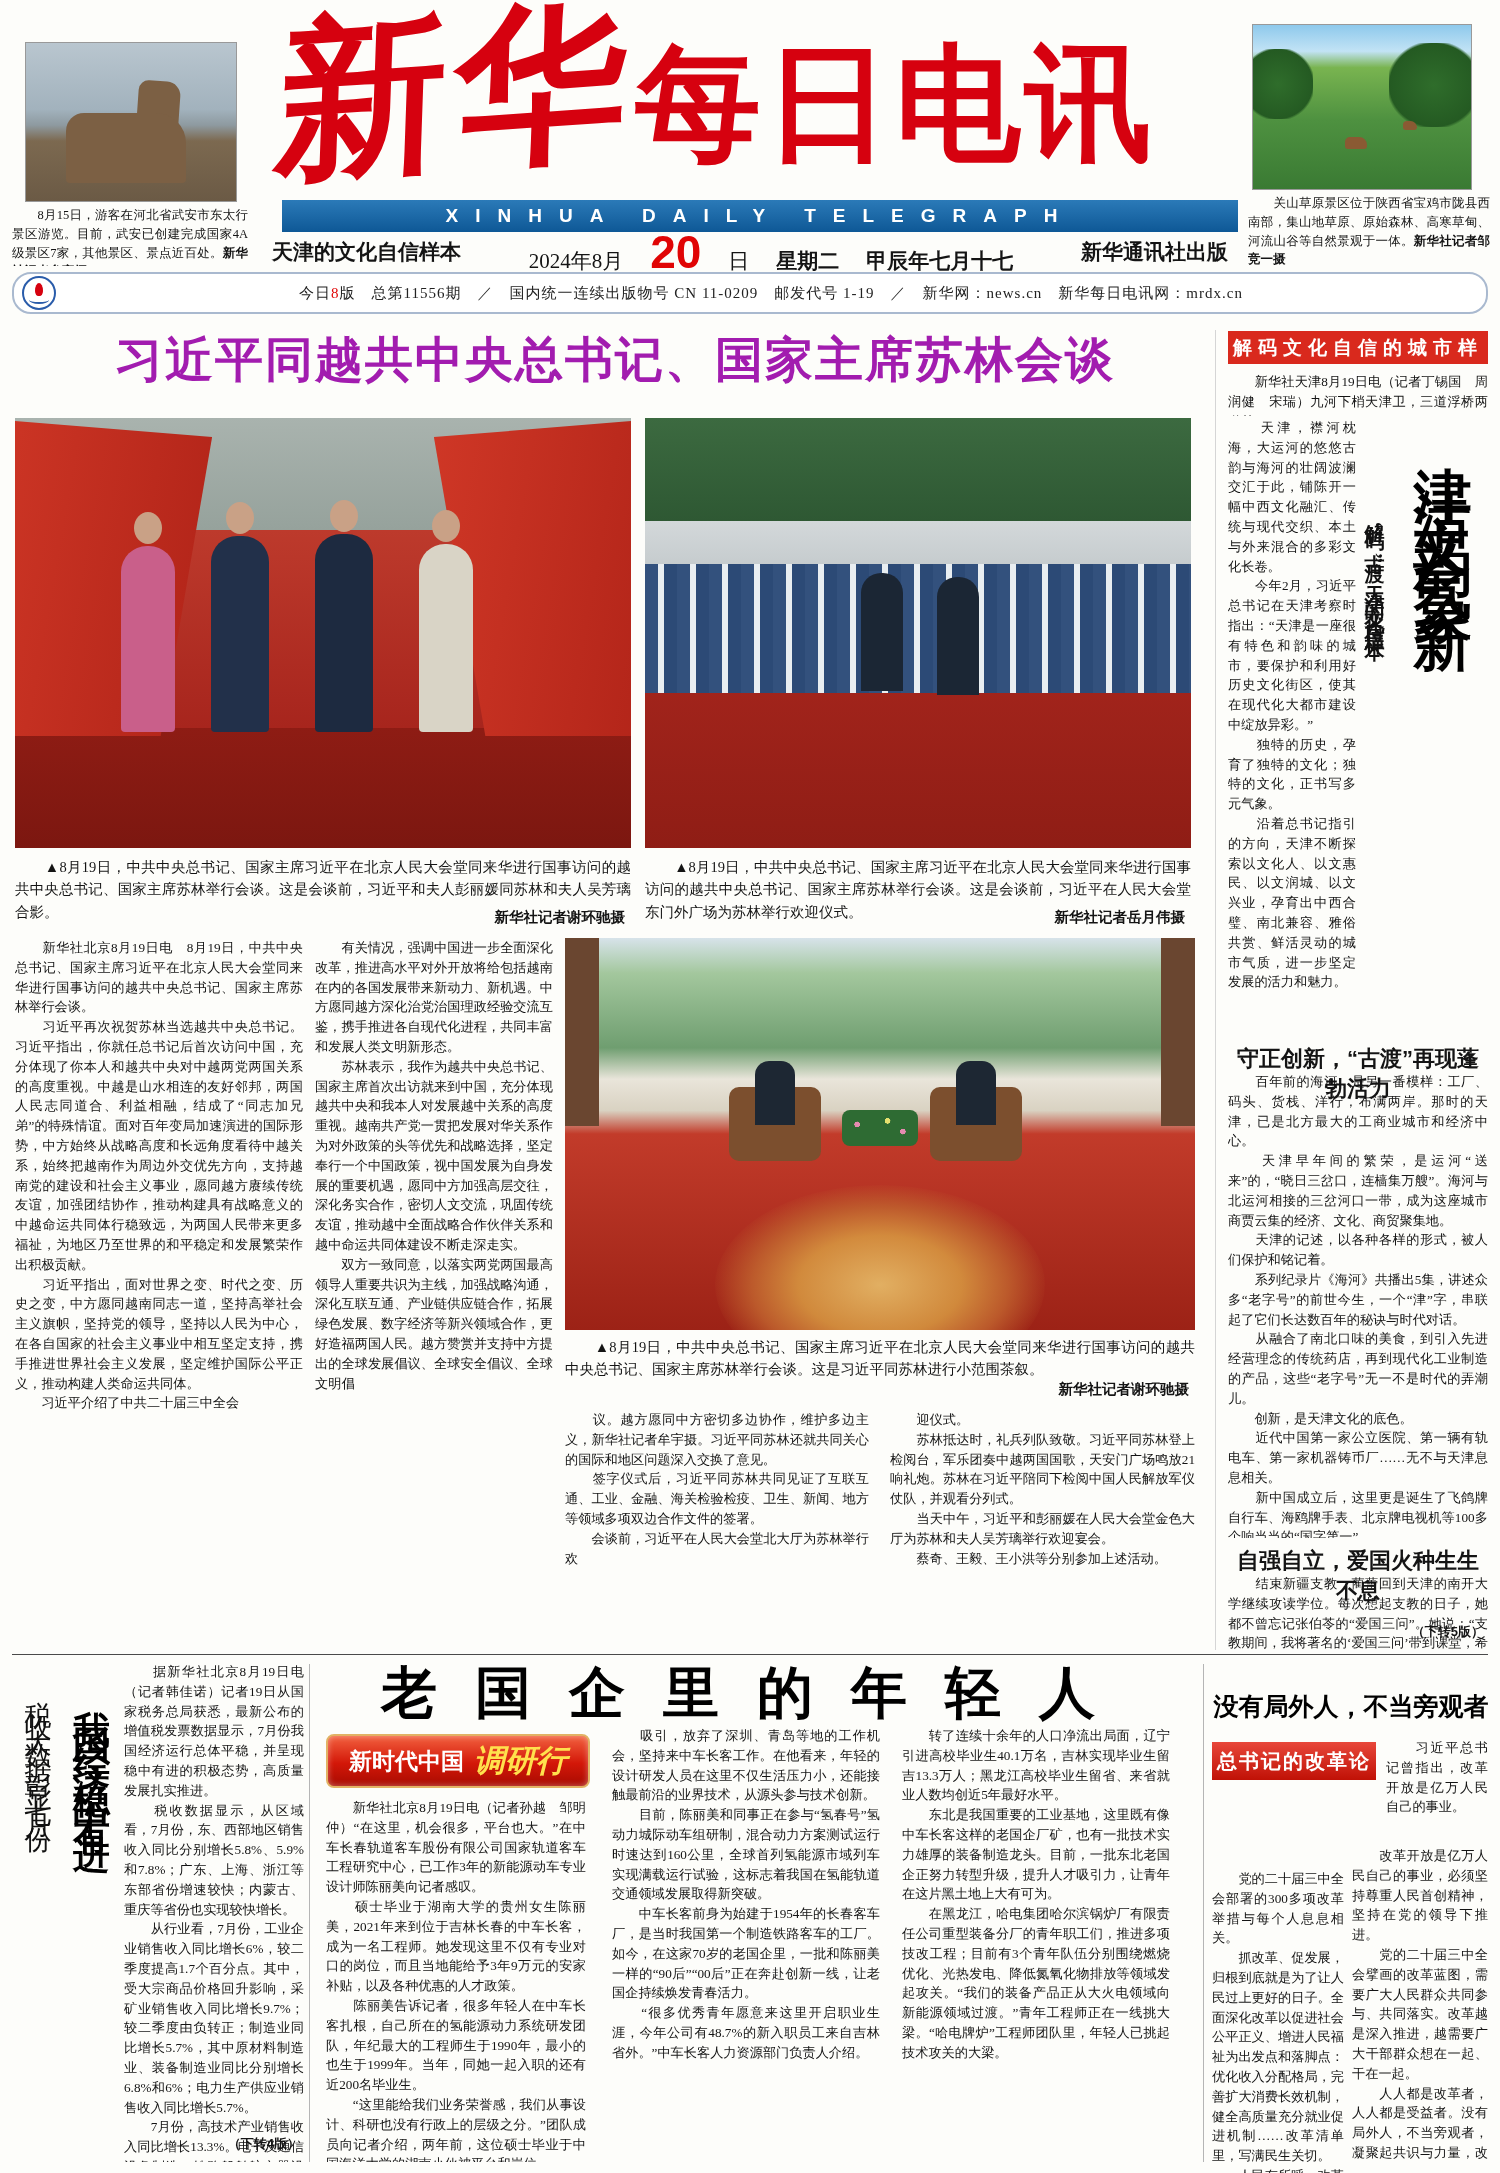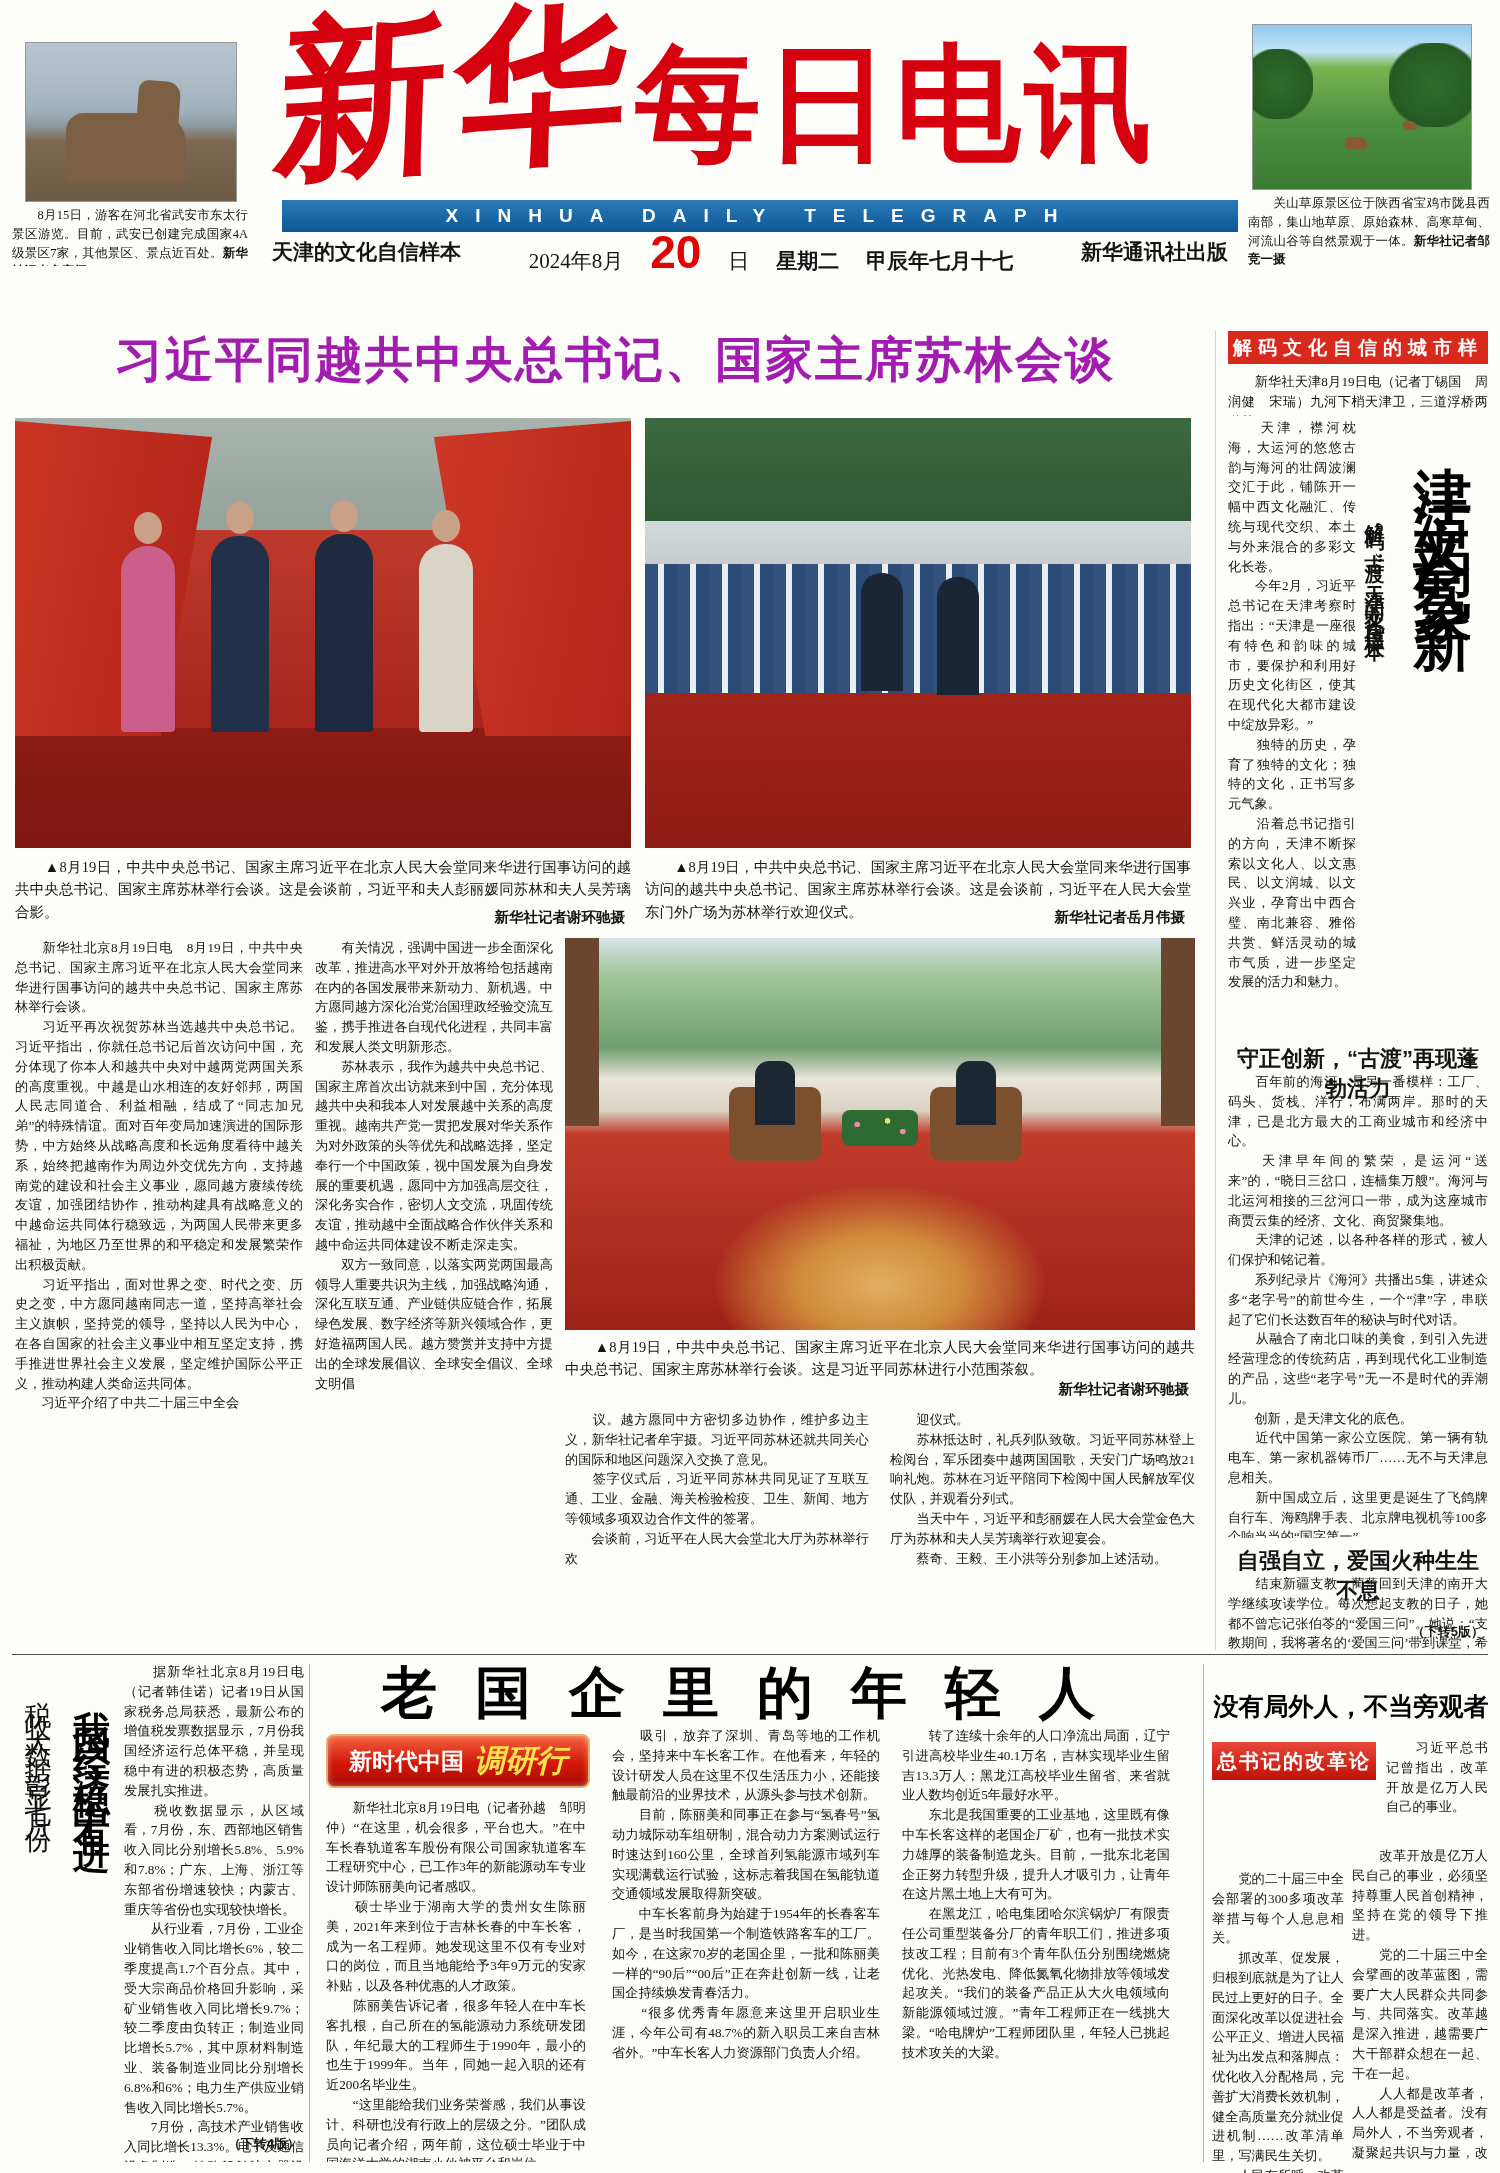--- a/index.html
+++ b/index.html
@@ -125,20 +125,26 @@
   <div class="abs ph mastR mast-photo" style="left:1252px;top:24px;width:218px;height:164px;">
     <div class="tree" style="left:-10px;top:24px;width:70px;height:70px;"></div>
     <div class="tree" style="right:-8px;top:18px;width:90px;height:84px;"></div>
     <div class="horse" style="left:92px;top:112px;"></div>
     <div class="horse" style="left:150px;top:96px;width:14px;height:9px;"></div>
   </div>
   <div class="abs smallcap" style="left:1248px;top:194px;width:242px;height:74px;overflow:hidden;">
     <span>　　关山草原景区位于陕西省宝鸡市陇县西南部，集山地草原、原始森林、高寒草甸、河流山谷等自然景观于一体。</span><span class="credit" style="position:static;font-size:12.5px;">新华社记者邹竞一摄</span>
   </div>
 
+  <div class="abs infobar" style="left:12px;top:272px;width:1472px;height:38px;">
+    <div class="emblem"></div>
+    <div class="infotext">
+      <span>今日</span><span class="red">8</span><span>版　总第11556期　／　国内统一连续出版物号 CN 11-0209　邮发代号 1-19　／　新华网：news.cn　新华每日电讯网：mrdx.cn</span>
+    </div>
+  </div>
 
   <div class="abs lead-hl" style="left:15px;top:324px;width:1200px;height:72px;">习近平同越共中央总书记、国家主席苏林会谈</div>
 
   <div class="abs ph ph1" style="left:15px;top:418px;width:616px;height:430px;">
     <div class="flag l"></div>
     <div class="flag r"></div>
     <div class="person" style="left:106px;width:54px;height:186px;background:#c95f8a;">
         <div class="head"></div>
       </div>
     <div class="person" style="left:196px;width:58px;height:196px;background:#22304a;">

